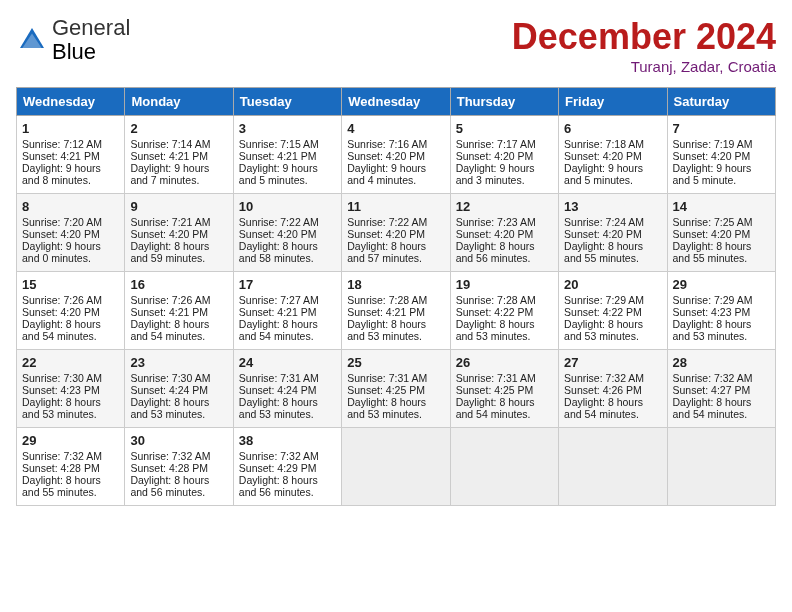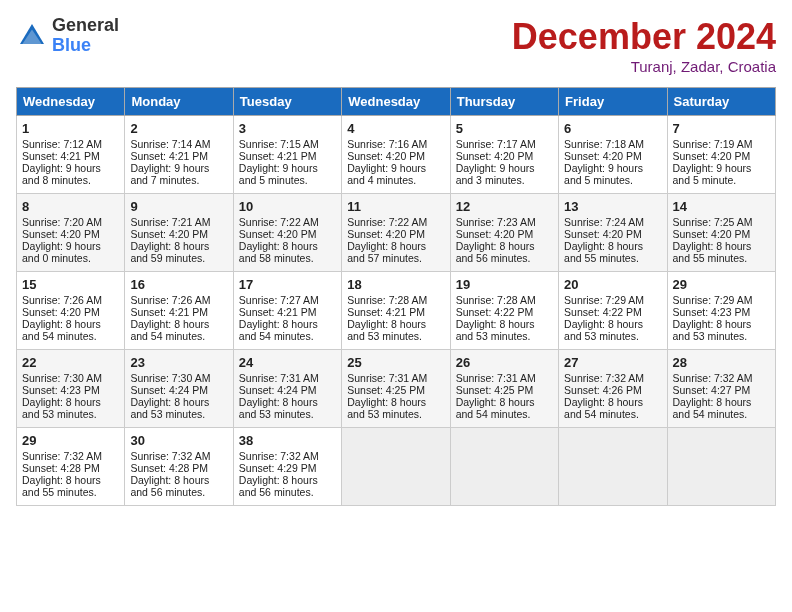--- a/index.html
+++ b/index.html
@@ -15,26 +15,26 @@
       justify-content: space-between;
       align-items: flex-start;
       margin-bottom: 12px;
     }
     .logo {
       display: flex;
       align-items: center;
       gap: 4px;
     }
     .logo-text {
-      font-size: 18px;
-      font-weight: bold;
+      font-size: 22px;
+      font-weight: normal;
       line-height: 1.1;
     }
     .logo-general { color: #333; }
-    .logo-blue { color: #3b82f6; }
+    .logo-blue { color: #000000; }
     .logo-icon {
       width: 32px;
       height: 32px;
     }
     .title-block { text-align: right; }
     .month-title {
       font-size: 36px;
       font-weight: bold;
       color: #b91c1c;
     }

